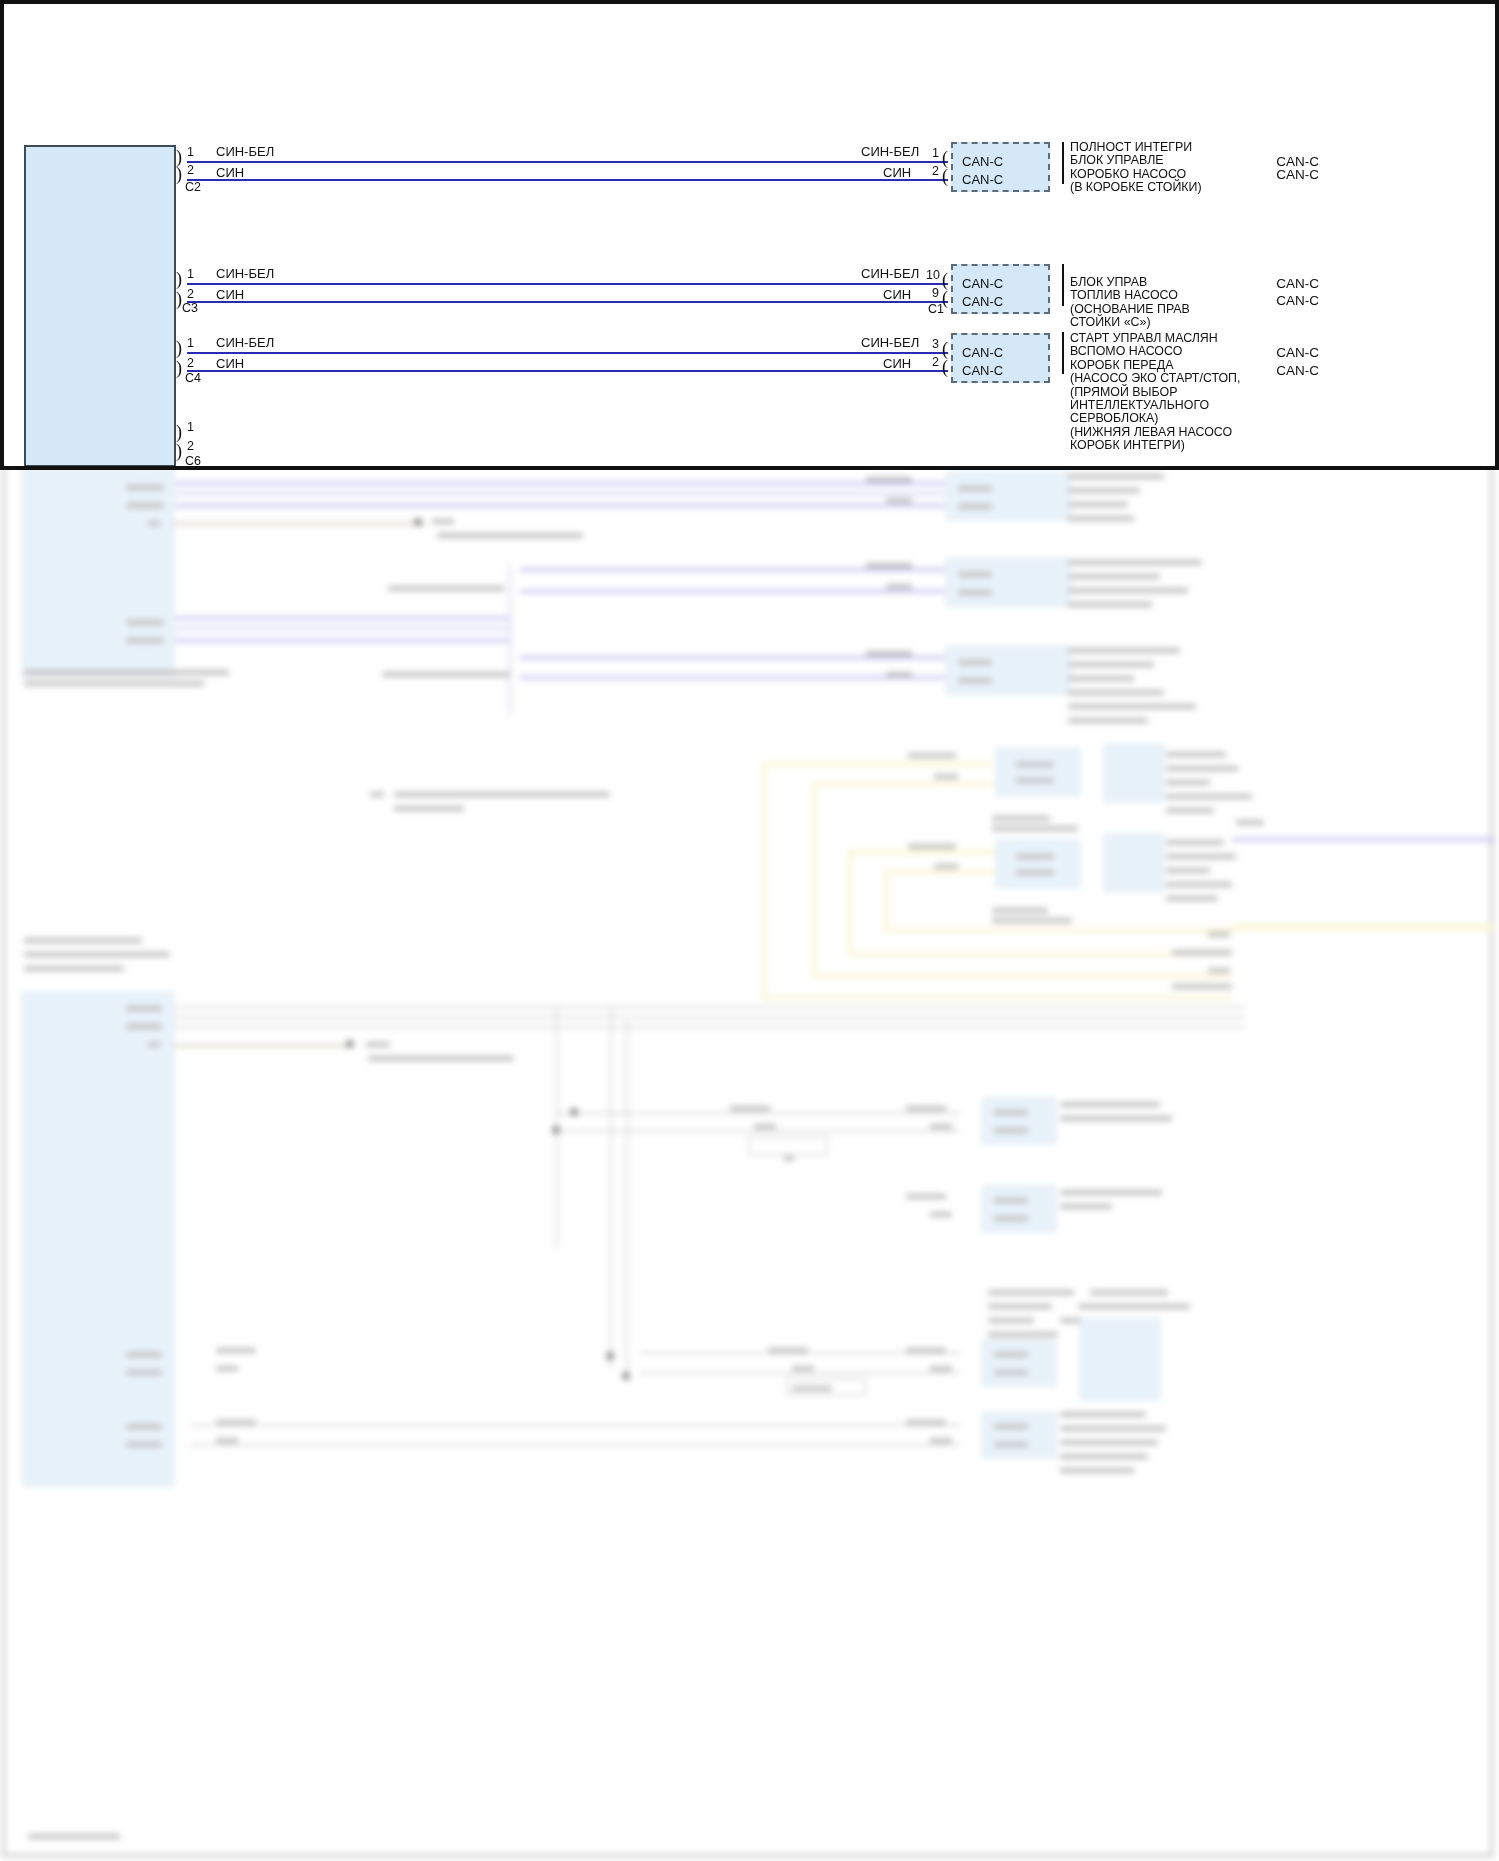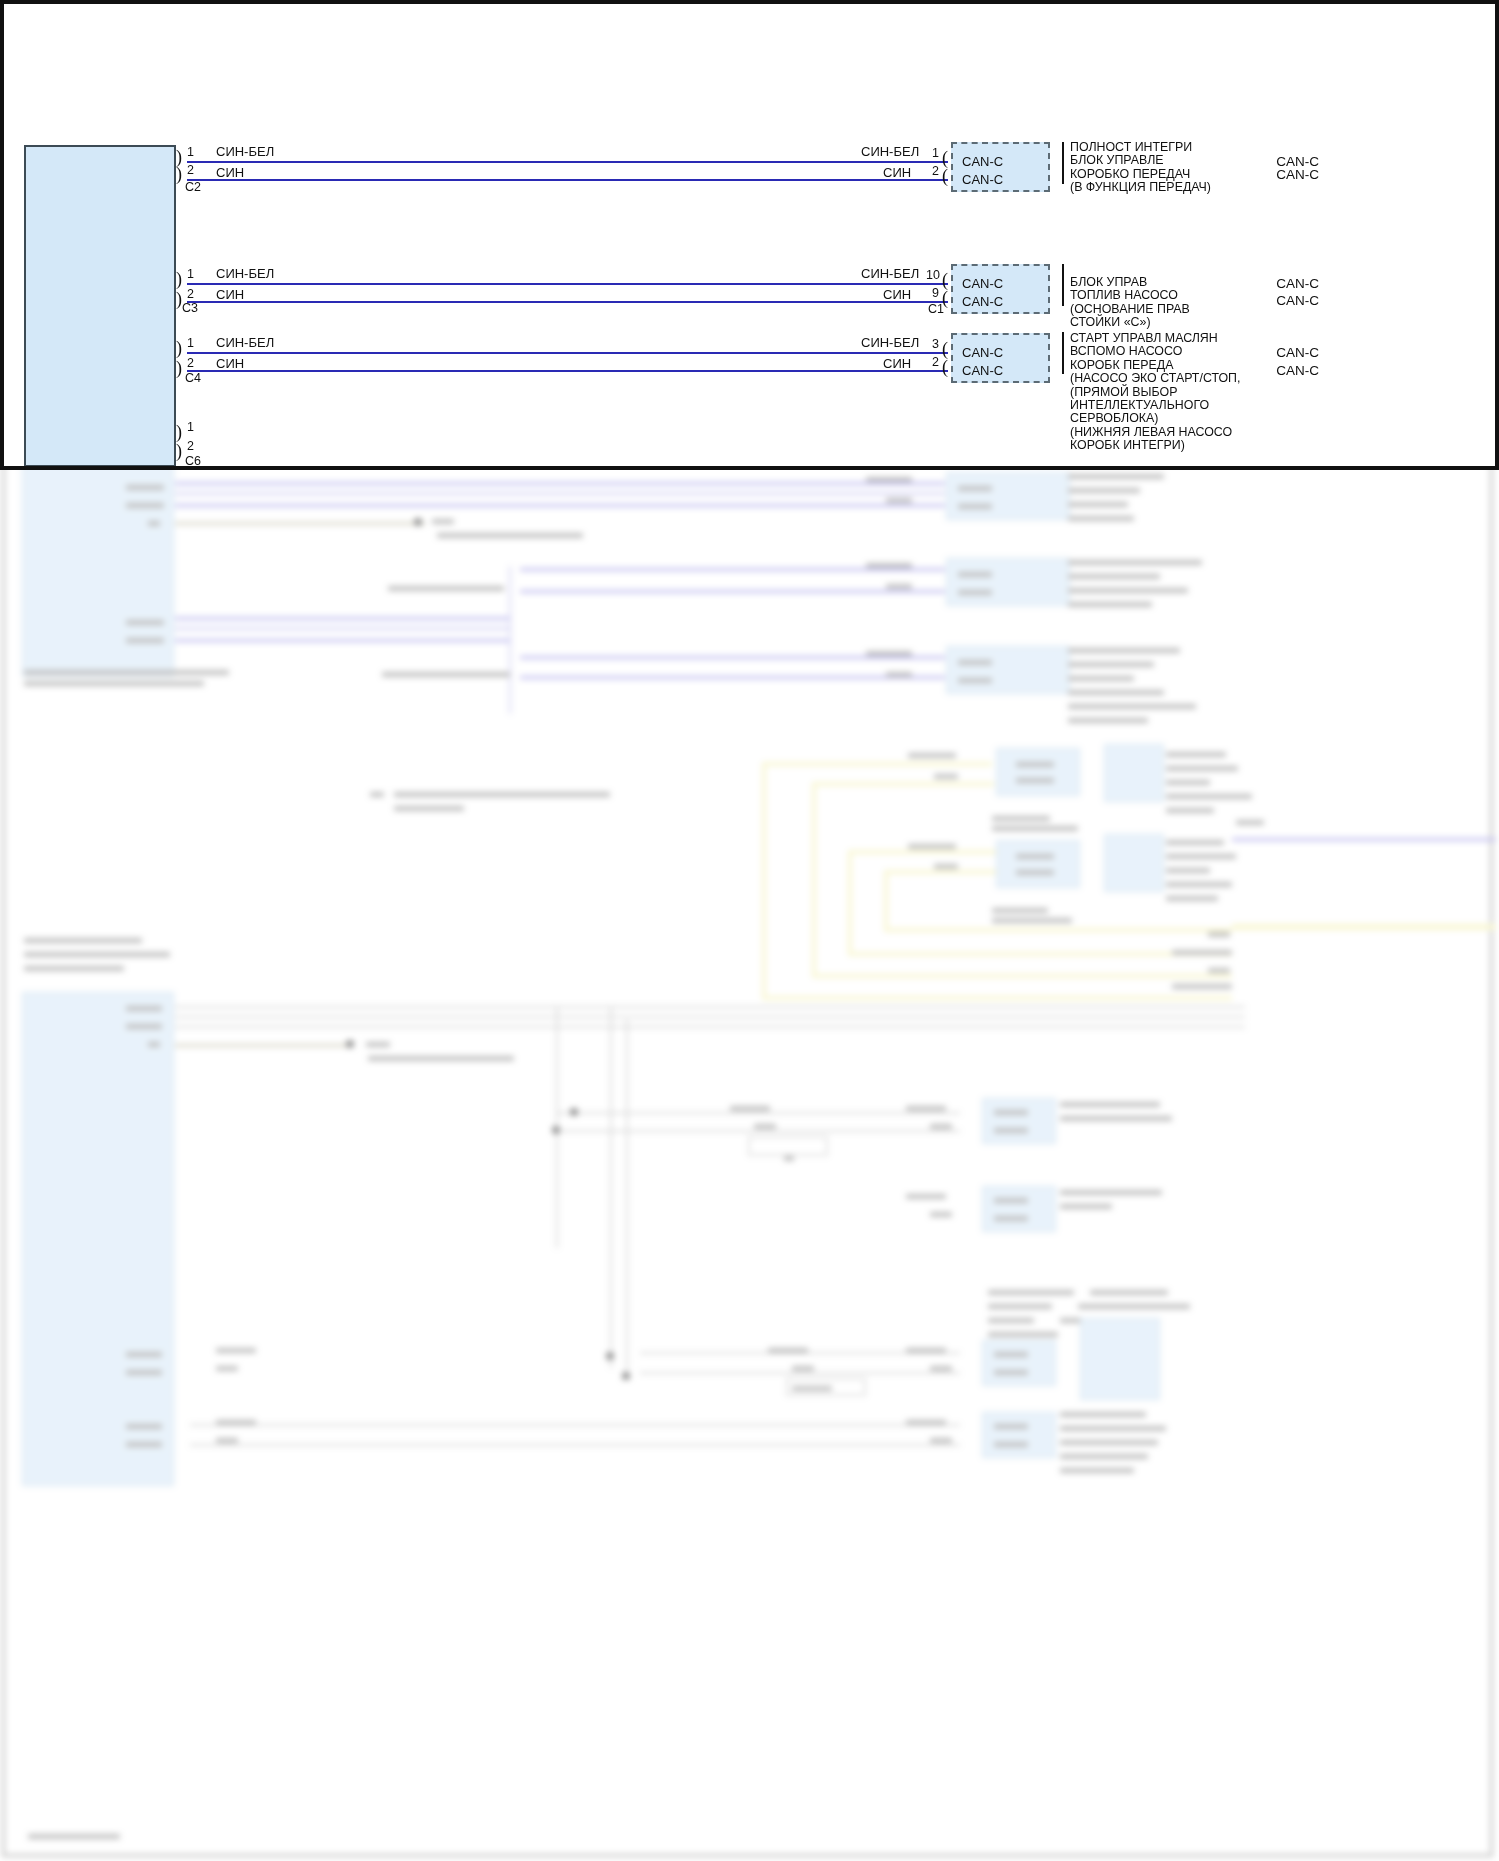--- a/index.html
+++ b/index.html
@@ -280,22 +280,22 @@
     <div class="pinnum" style="left:928px;top:160px;">2</div>
     <div class="paren" style="left:938px;top:145px;">(</div>
     <div class="paren" style="left:938px;top:163px;">(</div>
     <div class="rconn" style="left:947px;top:138px;width:99px;height:50px;"></div>
     <div class="rconn-txt" style="left:958px;top:150px;">CAN-C</div>
     <div class="rconn-txt" style="left:958px;top:168px;">CAN-C</div>
     <div class="bracket" style="left:1058px;top:138px;height:42px;"></div>
     <div class="desc" style="left:1066px;top:137px;">
       <div>ПОЛНОСТ ИНТЕГРИ</div>
       <div>БЛОК УПРАВЛЕ</div>
-      <div>КОРОБКО ПЕРЕДАЧ</div>
-      <div>(В ФУНКЦИЯ ПЕРЕДАЧ)</div>
+      <div>КОРОБКО НАСОСО</div>
+      <div>(В КОРОБКЕ СТОЙКИ)</div>
     </div>
 
     <div class="ecu-pin-lbl" style="top:272px;">CAN-C</div>
     <div class="ecu-pin-lbl" style="top:289px;">CAN-C</div>
     <div class="paren" style="left:172px;top:266px;">)</div>
     <div class="paren" style="left:172px;top:286px;">)</div>
     <div class="pinnum" style="left:183px;top:263px;">1</div>
     <div class="pinnum" style="left:183px;top:283px;">2</div>
     <div class="connlbl" style="left:178px;top:297px;text-align:right;">C3</div>
     <div class="wirelbl" style="left:212px;top:262px;">СИН-БЕЛ</div>

